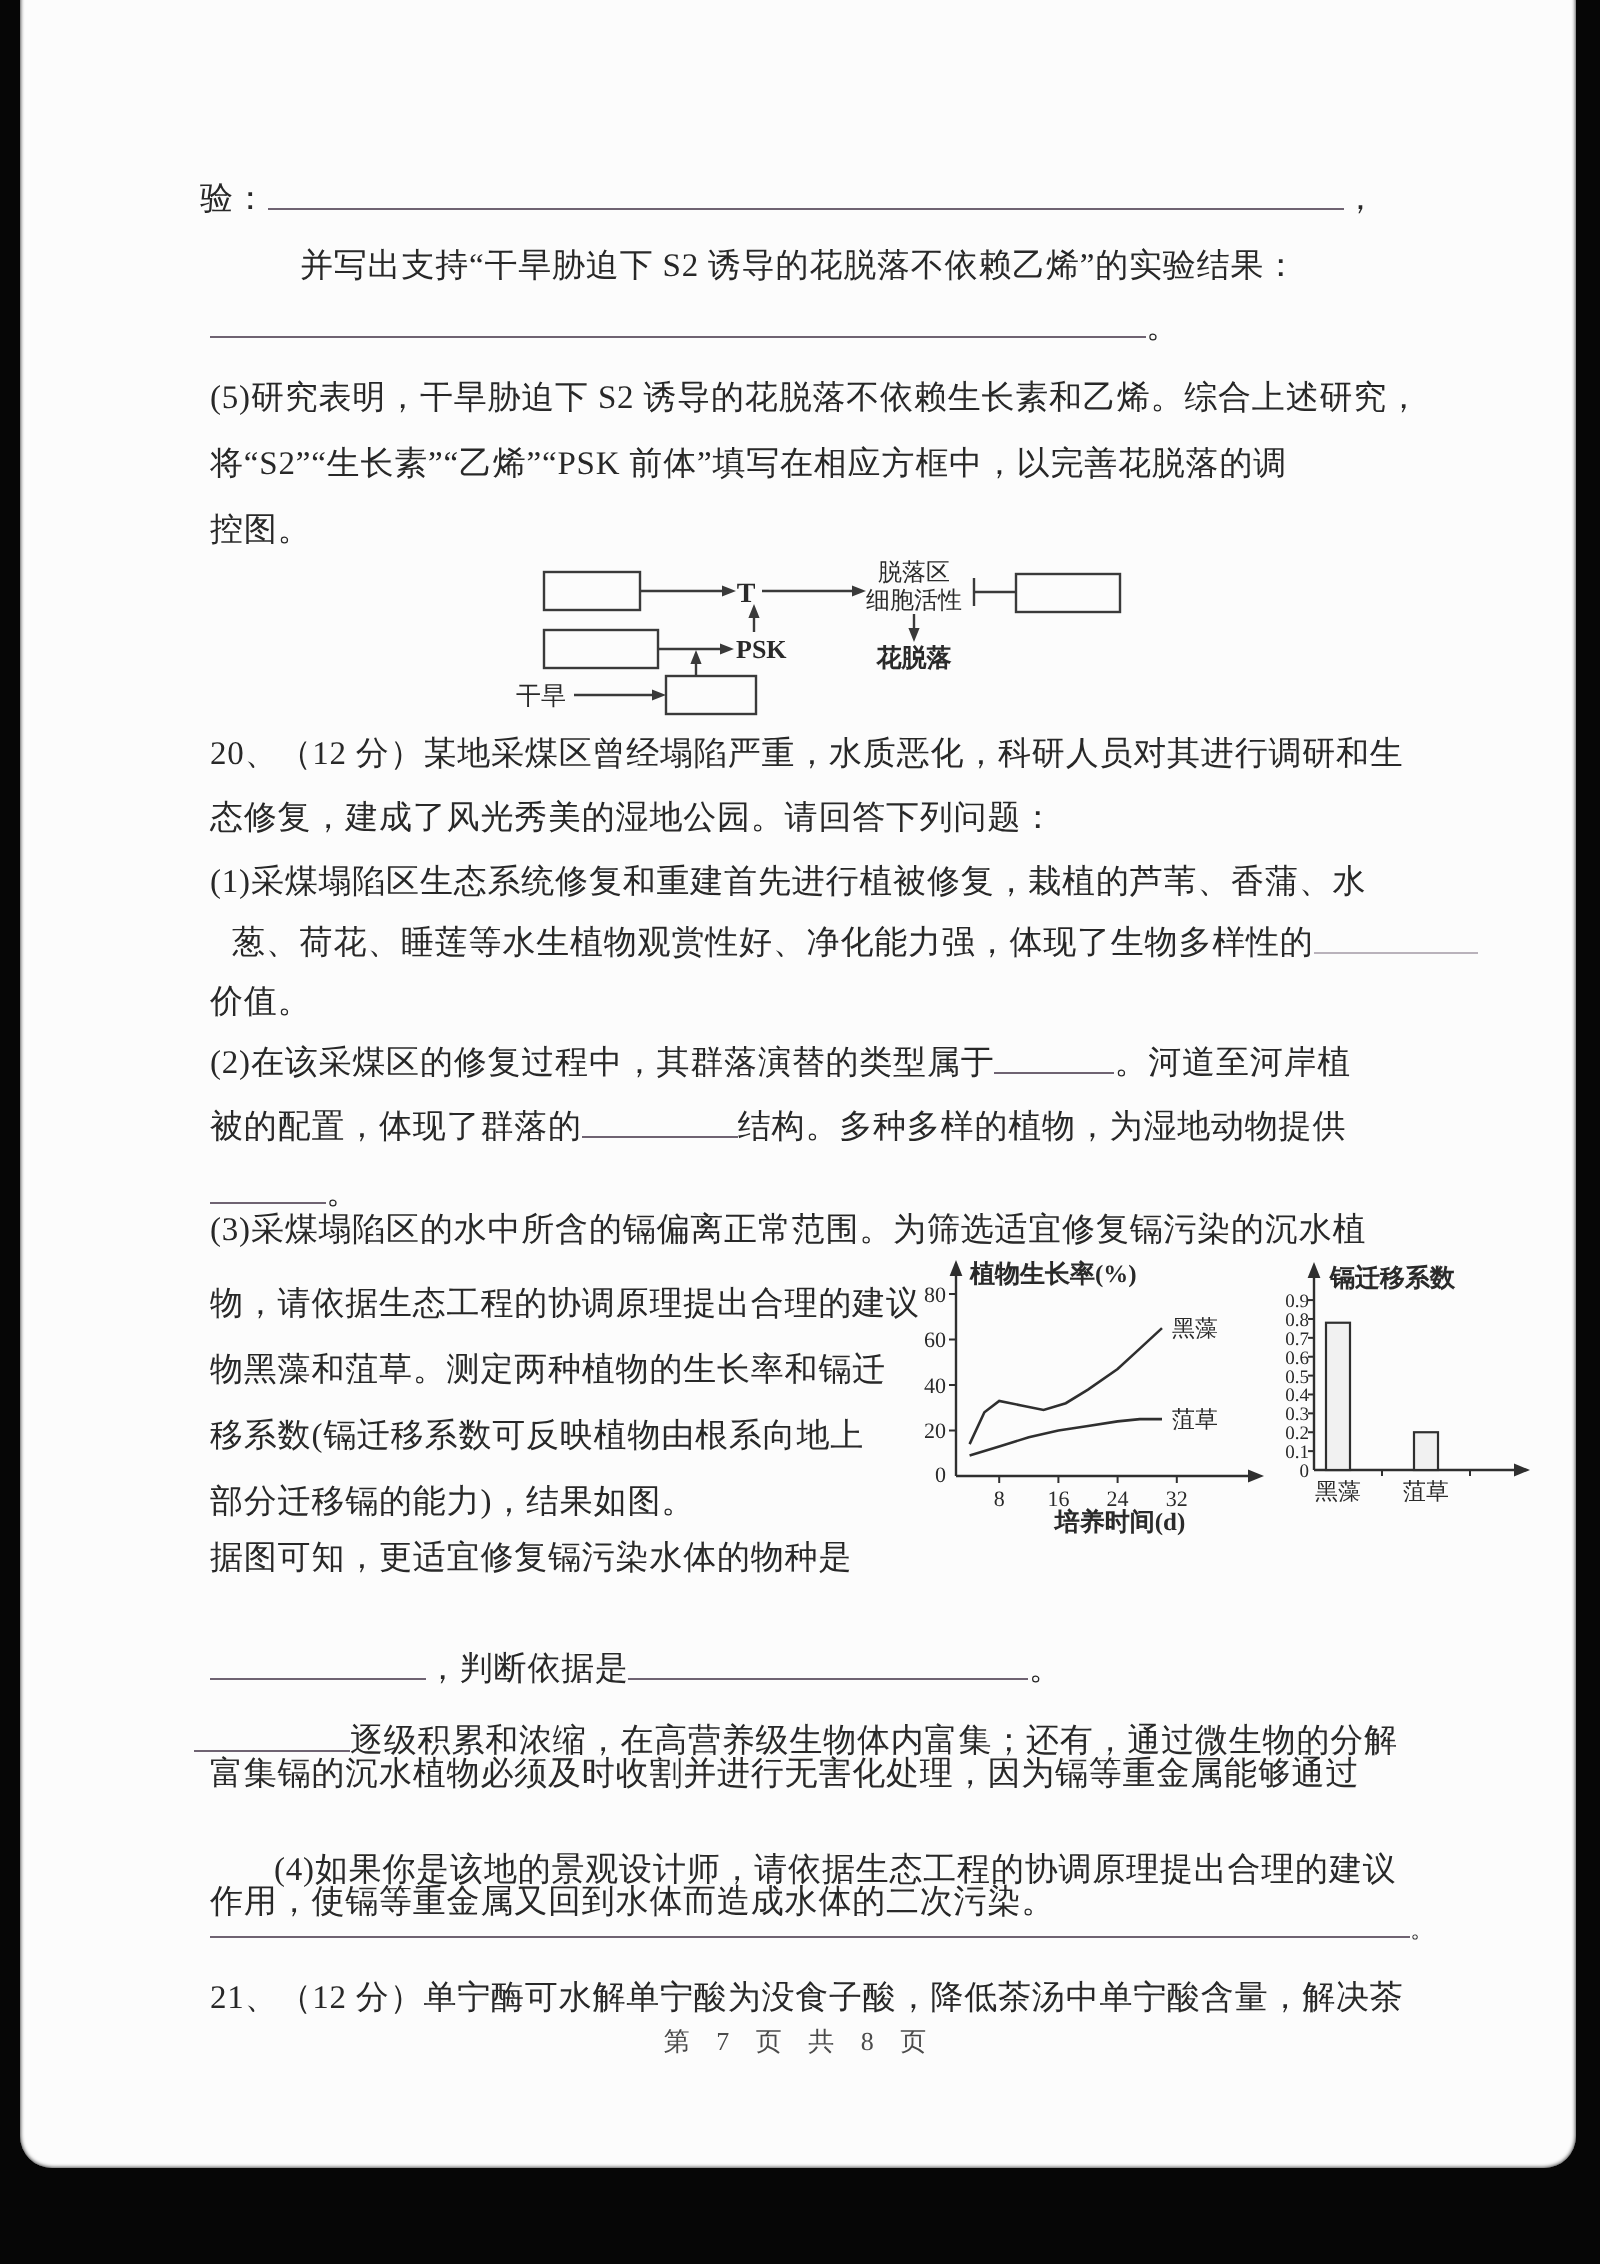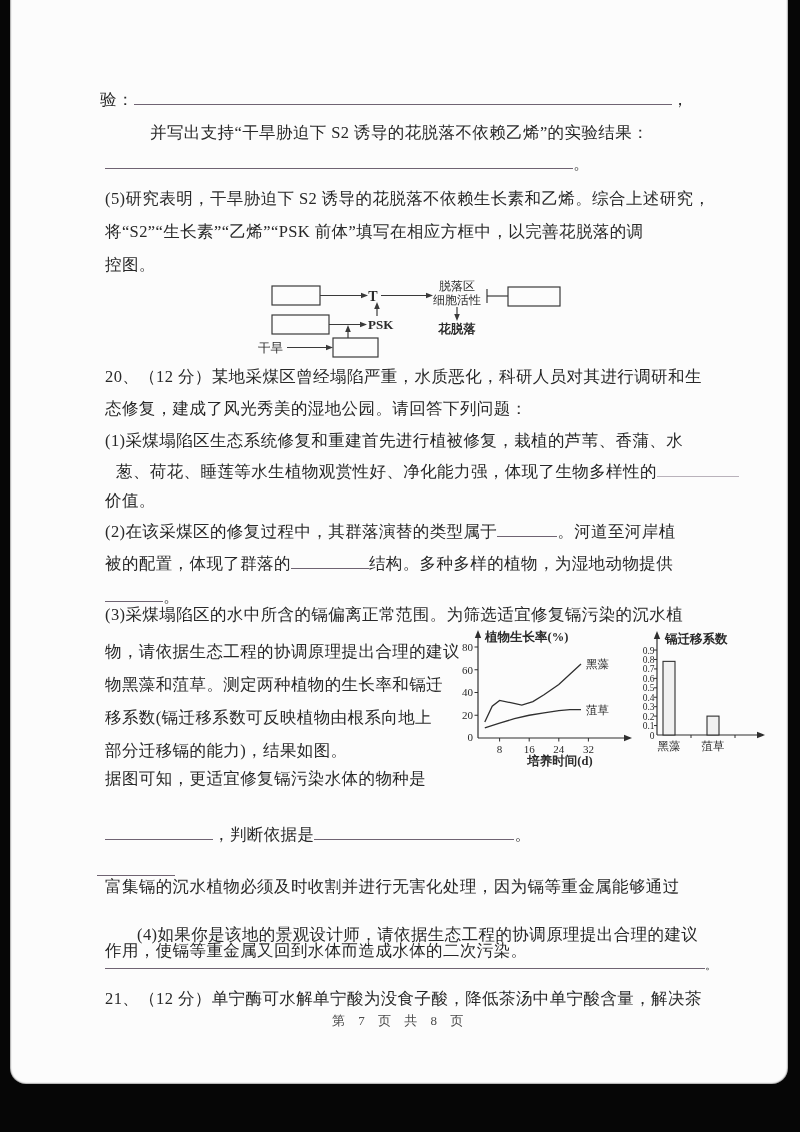--- a/index.html
+++ b/index.html
@@ -68,21 +68,21 @@
 <div class="ln" style="left:105px;top:552px;"><span>被的配置，体现了群落的</span><span class="blank" style="width:78px;"></span><span>结构。多种多样的植物，为湿地动物提供</span></div>
 <div class="ln" style="left:105px;top:585px;"><span class="blank" style="width:58px;"></span><span>。</span></div>
 <div class="ln" style="left:105px;top:604px;"><span>(3)采煤塌陷区的水中所含的镉偏离正常范围。为筛选适宜修复镉污染的沉水植</span></div>
 <div class="ln" style="left:105px;top:641px;"><span>物，请依据生态工程的协调原理提出合理的建议</span></div>
 <div class="ln" style="left:105px;top:674px;"><span>物黑藻和菹草。测定两种植物的生长率和镉迁</span></div>
 <div class="ln" style="left:105px;top:707px;"><span>移系数(镉迁移系数可反映植物由根系向地上</span></div>
 <div class="ln" style="left:105px;top:740px;"><span>部分迁移镉的能力)，结果如图。</span></div>
 <div class="ln" style="left:105px;top:768px;"><span>据图可知，更适宜修复镉污染水体的物种是</span></div>
 <div class="ln" style="left:105px;top:797px;margin-top:26px;"><span class="blank" style="width:108px;"></span><span>，判断依据是</span><span class="blank" style="width:200px;"></span><span>。</span></div>
 <div class="ln" style="left:105px;top:876px;"><span>富集镉的沉水植物必须及时收割并进行无害化处理，因为镉等重金属能够通过</span></div>
-<div class="ln" style="left:97px;top:859px;"><span class="blank" style="width:78px;"></span></div>
+<div class="ln" style="left:97px;top:859px;"><span class="blank" style="width:78px;"></span><span>逐级积累和浓缩，在高营养级生物体内富集；还有，通过微生物的分解</span></div>
 <div class="ln" style="left:105px;top:892px;margin-top:48px;"><span>作用，使镉等重金属又回到水体而造成水体的二次污染。</span></div>
 <div class="ln" style="left:105px;top:924px;margin-left:32px;"><span>(4)如果你是该地的景观设计师，请依据生态工程的协调原理提出合理的建议</span></div>
 <div class="ln" style="left:105px;top:952px;"><span class="blank" style="width:600px;"></span><span style="font-size:12px;">。</span></div>
 <div class="ln" style="left:105px;top:988px;"><span>21、（12 分）单宁酶可水解单宁酸为没食子酸，降低茶汤中单宁酸含量，解决茶</span></div>
 
 <svg id="chart-line" style="left:452px;top:622px;" width="190" height="148" viewBox="0 0 190 148">
     <line x1="26" y1="116" x2="26" y2="14" stroke="#2f2f2f" stroke-width="1.2"></line>
     <polygon points="26,8 22.8,16 29.2,16" fill="#2f2f2f"></polygon>
     <line x1="26" y1="116" x2="174" y2="116" stroke="#2f2f2f" stroke-width="1.2"></line>
     <polygon points="180,116 172,112.8 172,119.2" fill="#2f2f2f"></polygon>

